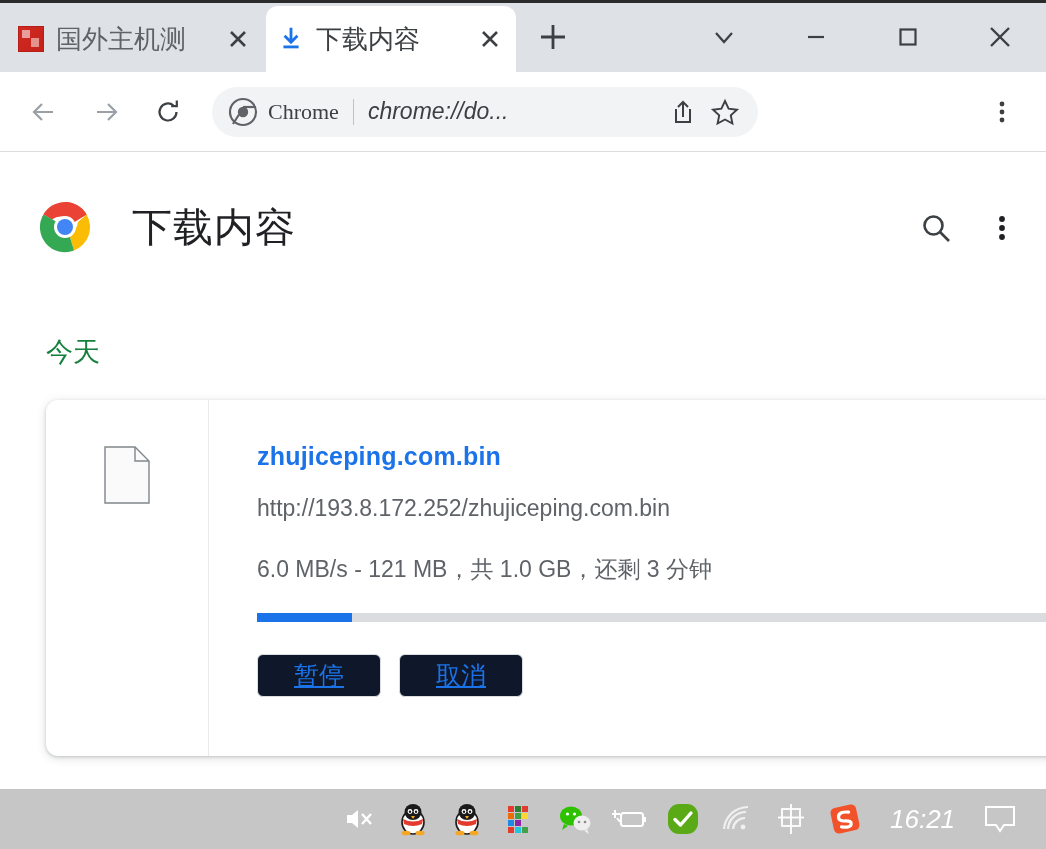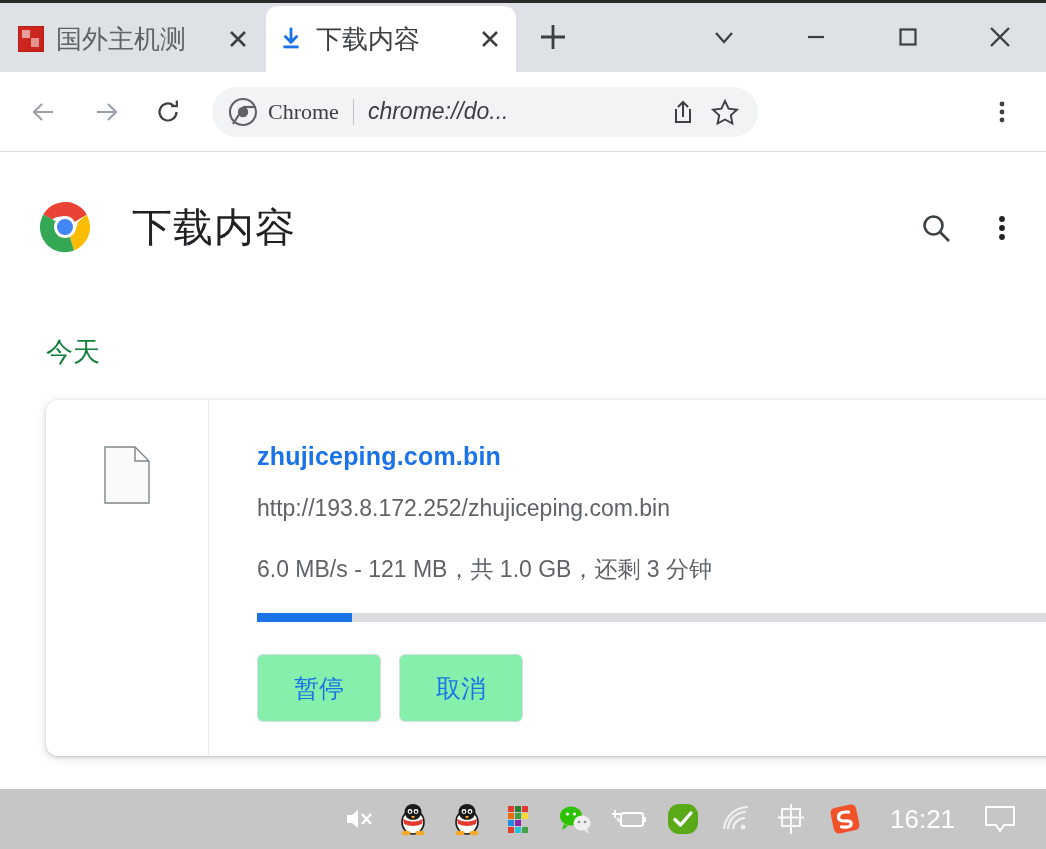--- a/index.html
+++ b/index.html
@@ -186,35 +186,36 @@
   .progress-track {
     margin-top: 28px;
     width: 790px; height: 9px;
     background: #dadce0; border-radius: 0;
   }
   .progress-fill {
     height: 9px; background: #1a73e8;
   }
   .btn-row { margin-top: 32px; display: flex; }
   .card-btn {
-    height: 68px; min-width: 124px;
+    height: 43px; min-width: 124px;
     border: 1px solid #dadce0; border-radius: 6px;
-    background: #86efac; color: #1a73e8;
+    background: #0f172a; color: #1a73e8;
     font-size: 25px;
     font-family: "Liberation Sans", "DejaVu Sans", sans-serif;
     display: flex; align-items: center; justify-content: center;
     margin-right: 18px;
+    text-decoration: underline;
   }
 
   
   .taskbar {
     position: absolute; left: 0; top: 789px;
     width: 1046px; height: 60px;
     background: #c6c6c6;
-    display: flex; align-items: center;
+    display: flex; align-items: center; font-style: italic;
   }
   .tray { margin-left: 336px; display: flex; align-items: center; }
   .tray-item {
     width: 46px; height: 46px; margin-right: 8px;
     display: flex; align-items: center; justify-content: center;
   }
   .clock {
     font-size: 26px; color: #ffffff;
     margin-left: 14px; margin-right: 22px;
     white-space: nowrap;

